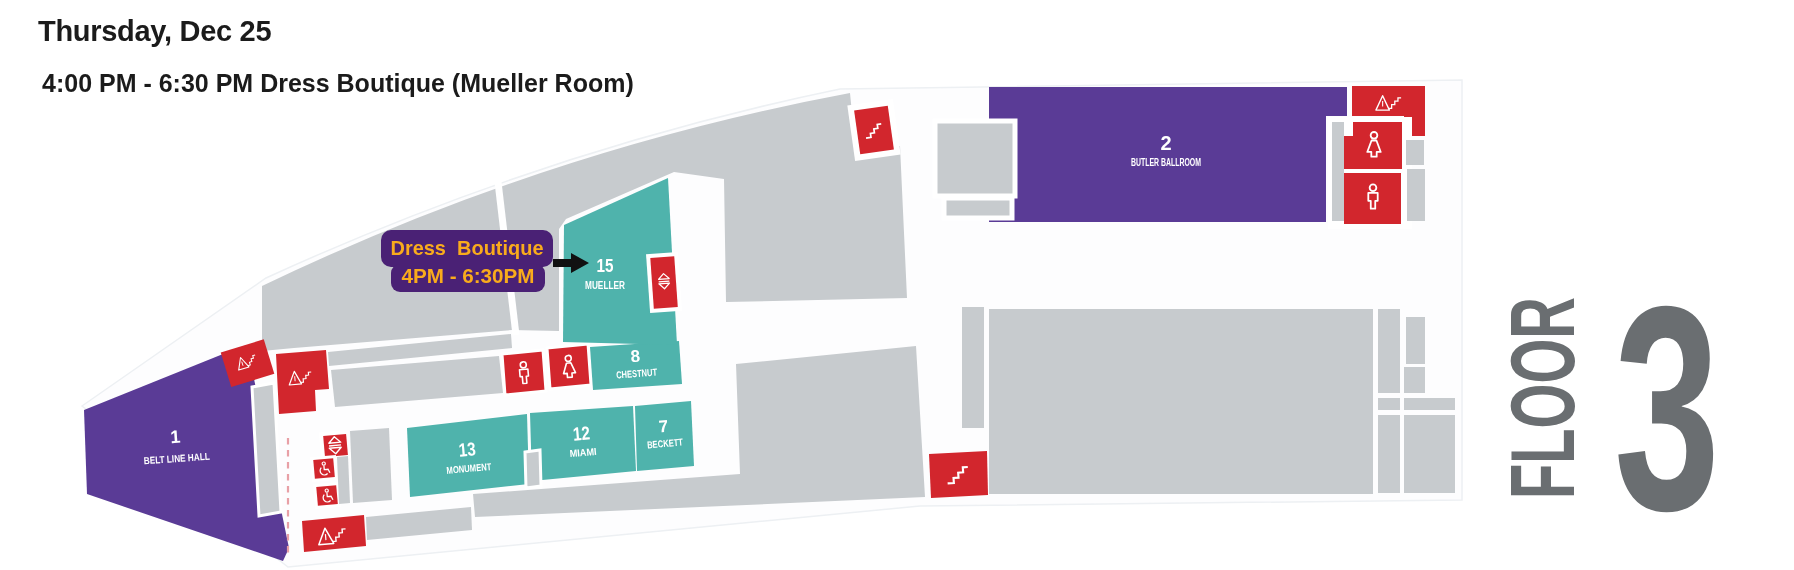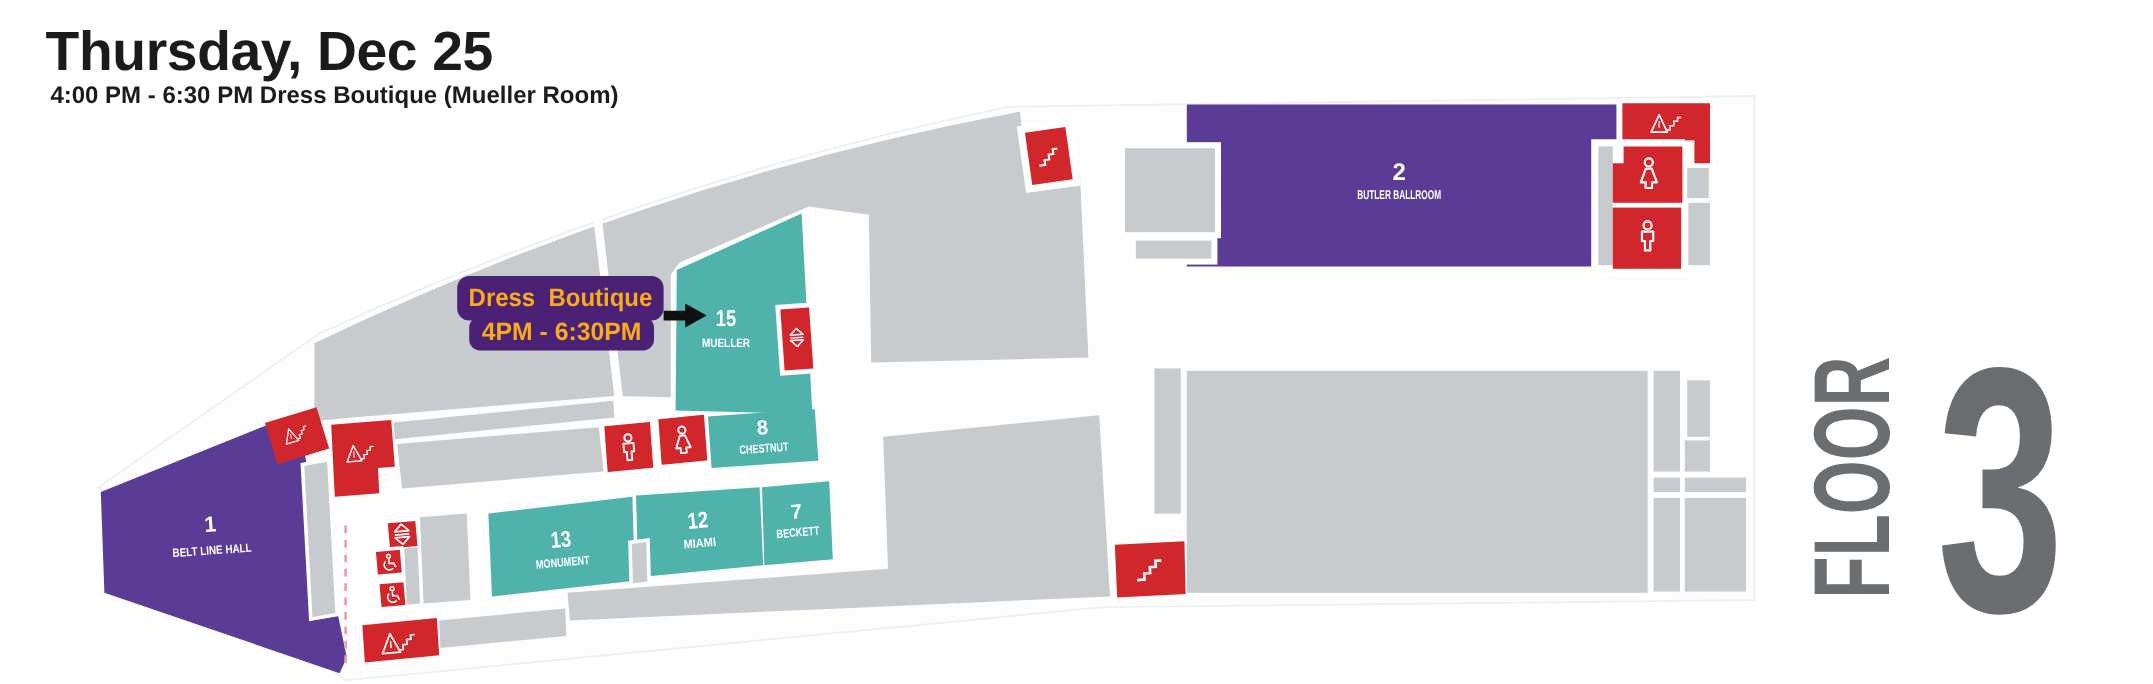--- a/index.html
+++ b/index.html
@@ -1,20 +1,20 @@
 <!DOCTYPE html>
 <html><head>
 <meta charset="utf-8">
 <style>
   html,body{margin:0;padding:0;background:#ffffff;}
   body{width:1794px;height:570px;overflow:hidden;font-family:"Liberation Sans", sans-serif;}
   .wrap{position:relative;width:1794px;height:570px;}
   svg{position:absolute;left:0;top:0;}
-  .t1{position:absolute;left:38px;top:15px;font-size:46px;font-weight:700;color:#1b1b1b;letter-spacing:-0.3px;}
-  .t2{position:absolute;left:42px;top:69px;font-size:20px;font-weight:700;color:#1b1b1b;}
+  .t1{position:absolute;left:38px;top:15px;font-size:29px;font-weight:700;color:#1b1b1b;letter-spacing:-0.3px;}
+  .t2{position:absolute;left:42px;top:69px;font-size:25px;font-weight:700;color:#1b1b1b;}
 </style>
 </head>
 <body>
 <div class="wrap">
 
 <div class="t1">Thursday, Dec 25</div>
 
 <div class="t2">4:00 PM - 6:30 PM Dress Boutique (Mueller Room)</div>
 <svg width="1794" height="570" viewBox="0 0 1794 570">
 <defs>

